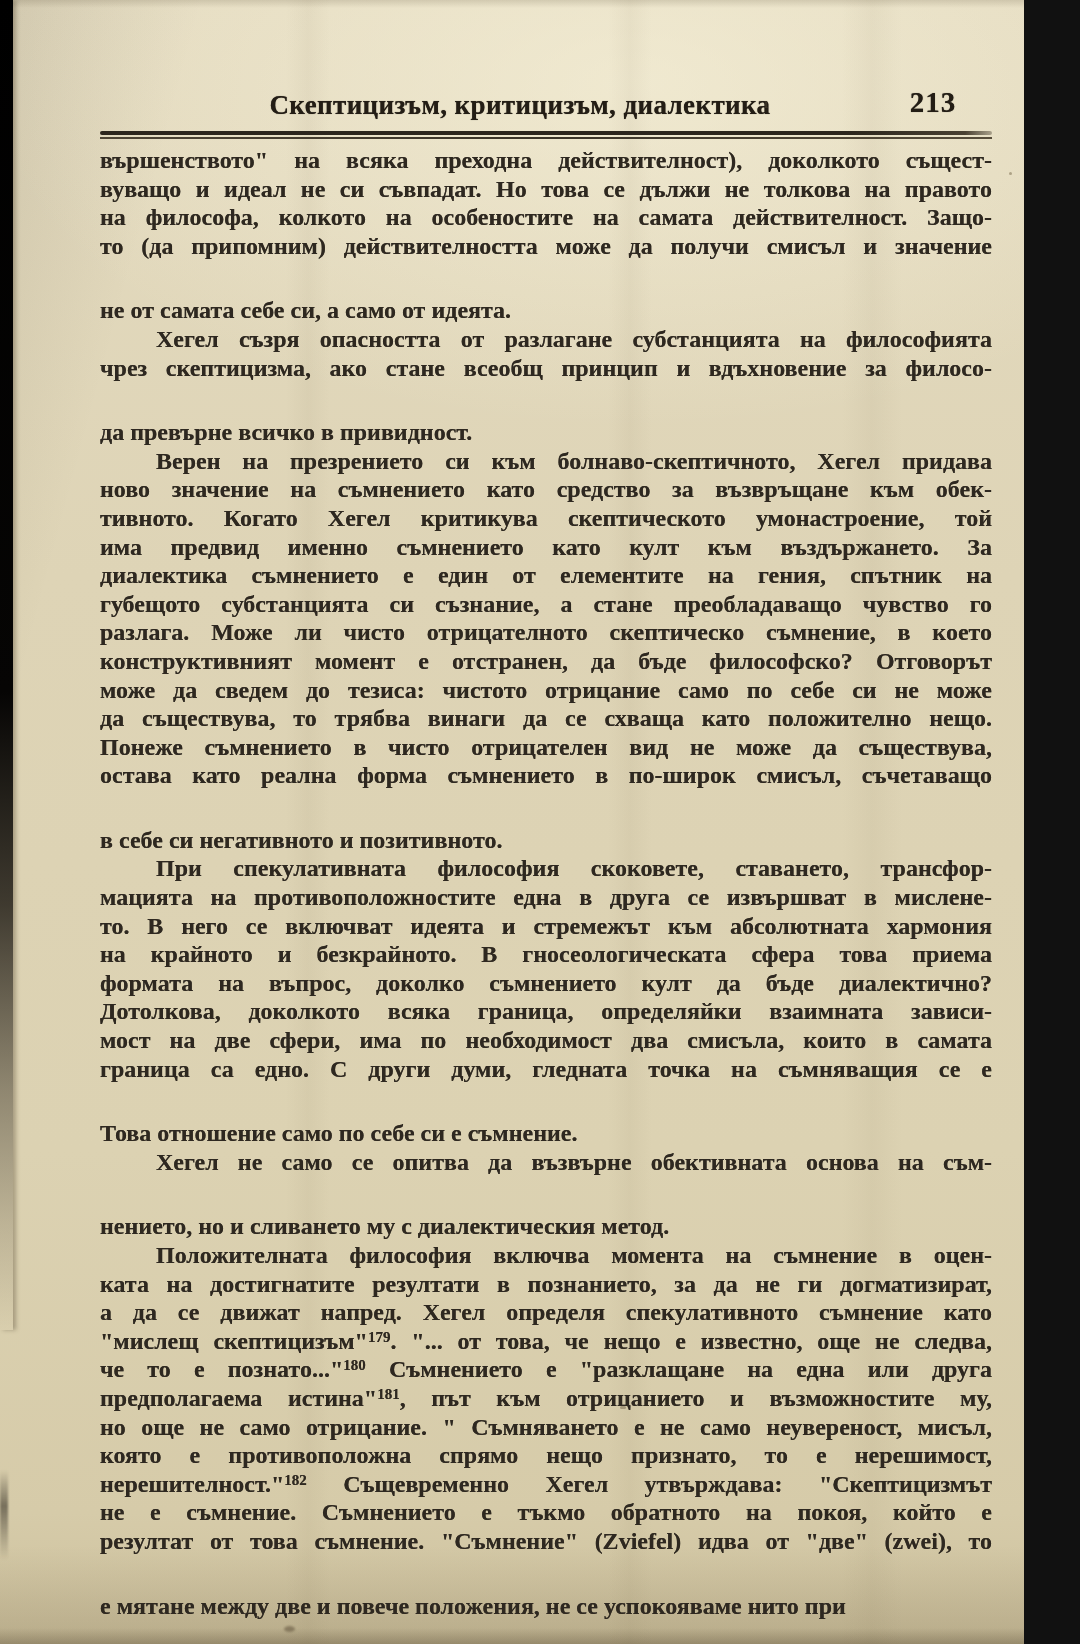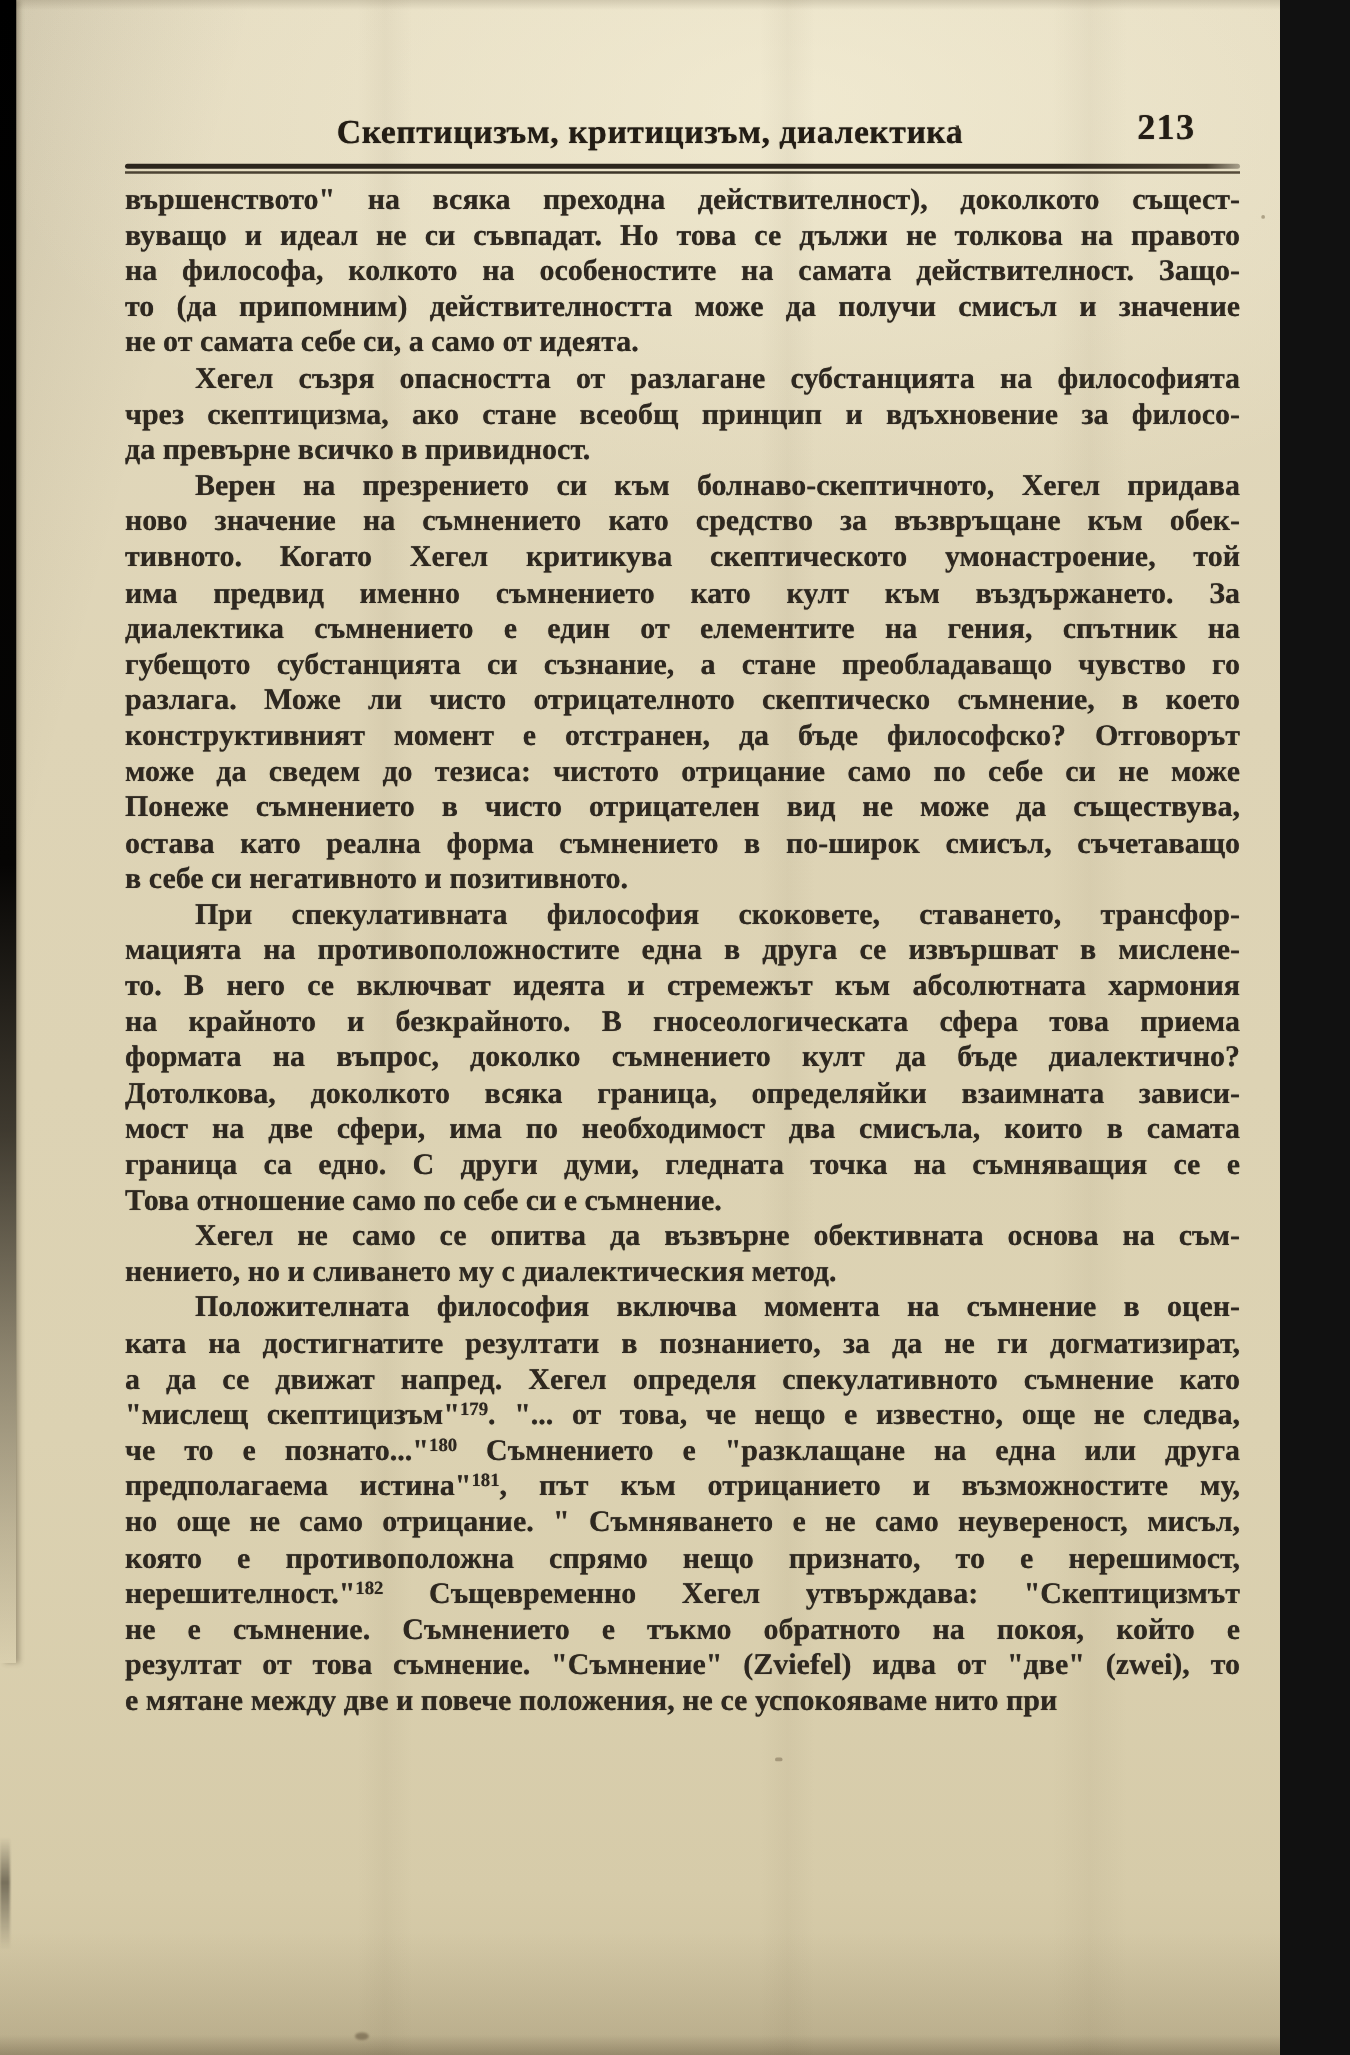--- a/index.html
+++ b/index.html
@@ -69,21 +69,21 @@
     position:absolute;top:146px;left:100px;width:892px;
     font-weight:bold;font-size:24px;color:var(--ink);
     text-shadow:0 0 0.6px rgba(46,40,32,0.75);
   }
   .para{margin:0;padding:0;}
   .line{
     height:28.6px;line-height:28.6px;
     text-align:justify;text-align-last:justify;
     overflow:hidden;white-space:normal;
   }
-  .line.pl{text-align-last:left;}
+  .line.pl{text-align-last:left;margin-top:36px;}
   .line.ind{text-indent:56px;}
   sup{font-size:15px;line-height:0;vertical-align:7px;letter-spacing:0;margin-top:40px;}
 
   
   .speck{position:absolute;pointer-events:none;}
   .sp1{left:1052px;top:194px;width:5px;height:4px;border-radius:50%;background:#6f6349;opacity:0.8;}
   .sp2{left:1028px;top:1084px;width:14px;height:3px;border-radius:2px;background:#8a7c60;opacity:0.75;transform:rotate(-4deg);}
   .sp3{left:284px;top:1626px;width:11px;height:6px;border-radius:50%;background:#74664d;opacity:0.7;filter:blur(1px);}
   .sp4{left:620px;top:1406px;width:6px;height:3px;border-radius:2px;background:#7d7056;opacity:0.55;}
   .sp5{left:1009px;top:172px;width:3px;height:3px;border-radius:50%;background:#877a5e;opacity:0.6;}
@@ -122,20 +122,21 @@
       <div class="para">
         <div class="line ind">Верен на презрението си към болнаво-скептичното, Хегел придава</div>
         <div class="line">ново значение на съмнението като средство за възвръщане към обек-</div>
         <div class="line">тивното. Когато Хегел критикува скептическото умонастроение, той</div>
         <div class="line">има предвид именно съмнението като култ към въздържането. За</div>
         <div class="line">диалектика съмнението е един от елементите на гения, спътник на</div>
         <div class="line">губещото субстанцията си съзнание, а стане преобладаващо чувство го</div>
         <div class="line">разлага. Може ли чисто отрицателното скептическо съмнение, в което</div>
         <div class="line">конструктивният момент е отстранен, да бъде философско? Отговорът</div>
         <div class="line">може да сведем до тезиса: чистото отрицание само по себе си не може</div>
+        <div class="line">да съществува, то трябва винаги да се схваща като положително нещо.</div>
         <div class="line">Понеже съмнението в чисто отрицателен вид не може да съществува,</div>
         <div class="line">остава като реална форма съмнението в по-широк смисъл, съчетаващо</div>
         <div class="line pl">в себе си негативното и позитивното.</div>
       </div>
       <div class="para">
         <div class="line ind">При спекулативната философия скоковете, ставането, трансфор-</div>
         <div class="line">мацията на противоположностите една в друга се извършват в мислене-</div>
         <div class="line">то. В него се включват идеята и стремежът към абсолютната хармония</div>
         <div class="line">на крайното и безкрайното. В гносеологическата сфера това приема</div>
         <div class="line">формата на въпрос, доколко съмнението култ да бъде диалектично?</div>

